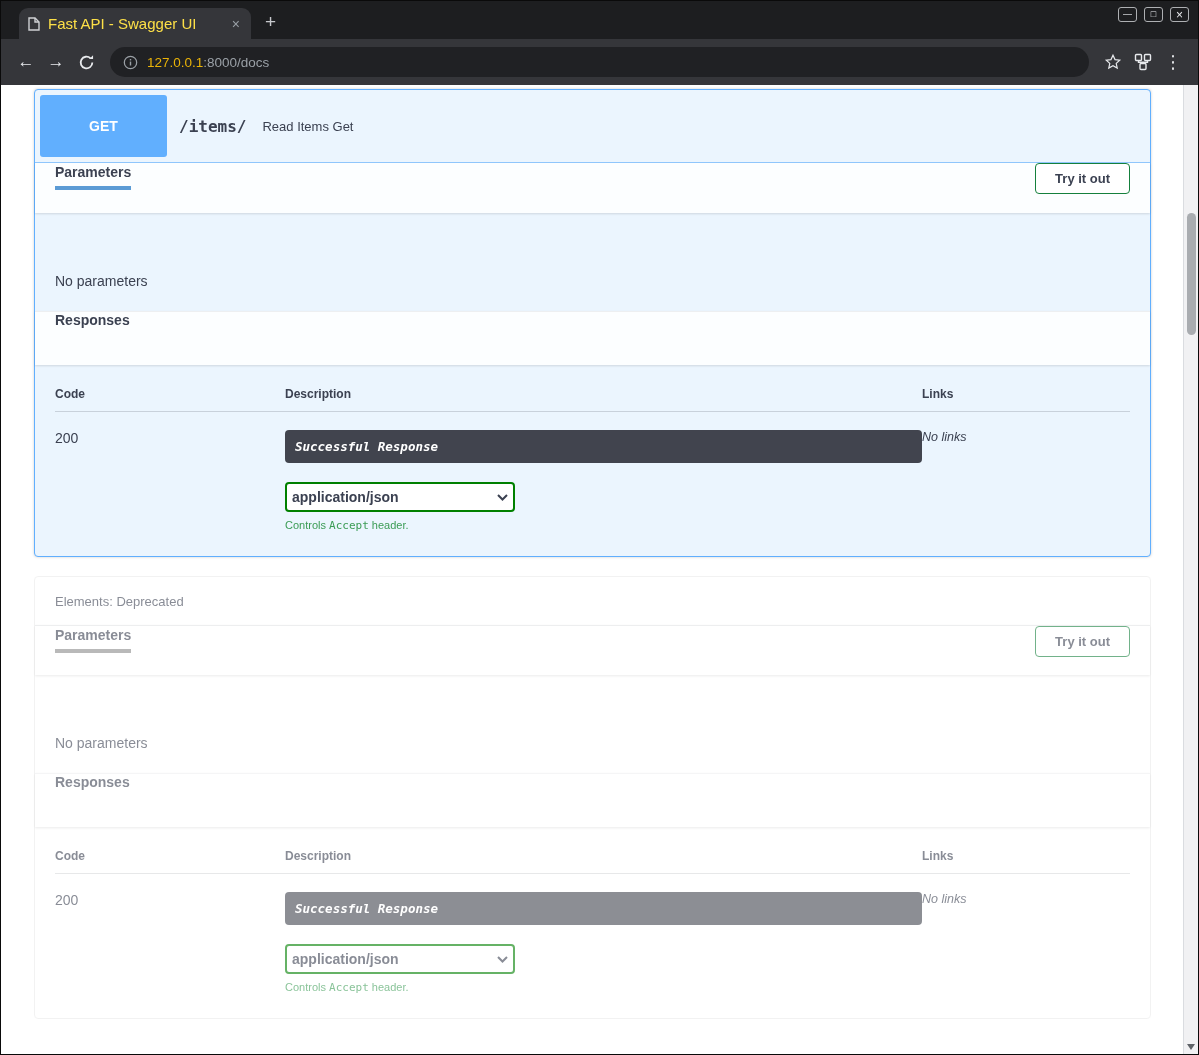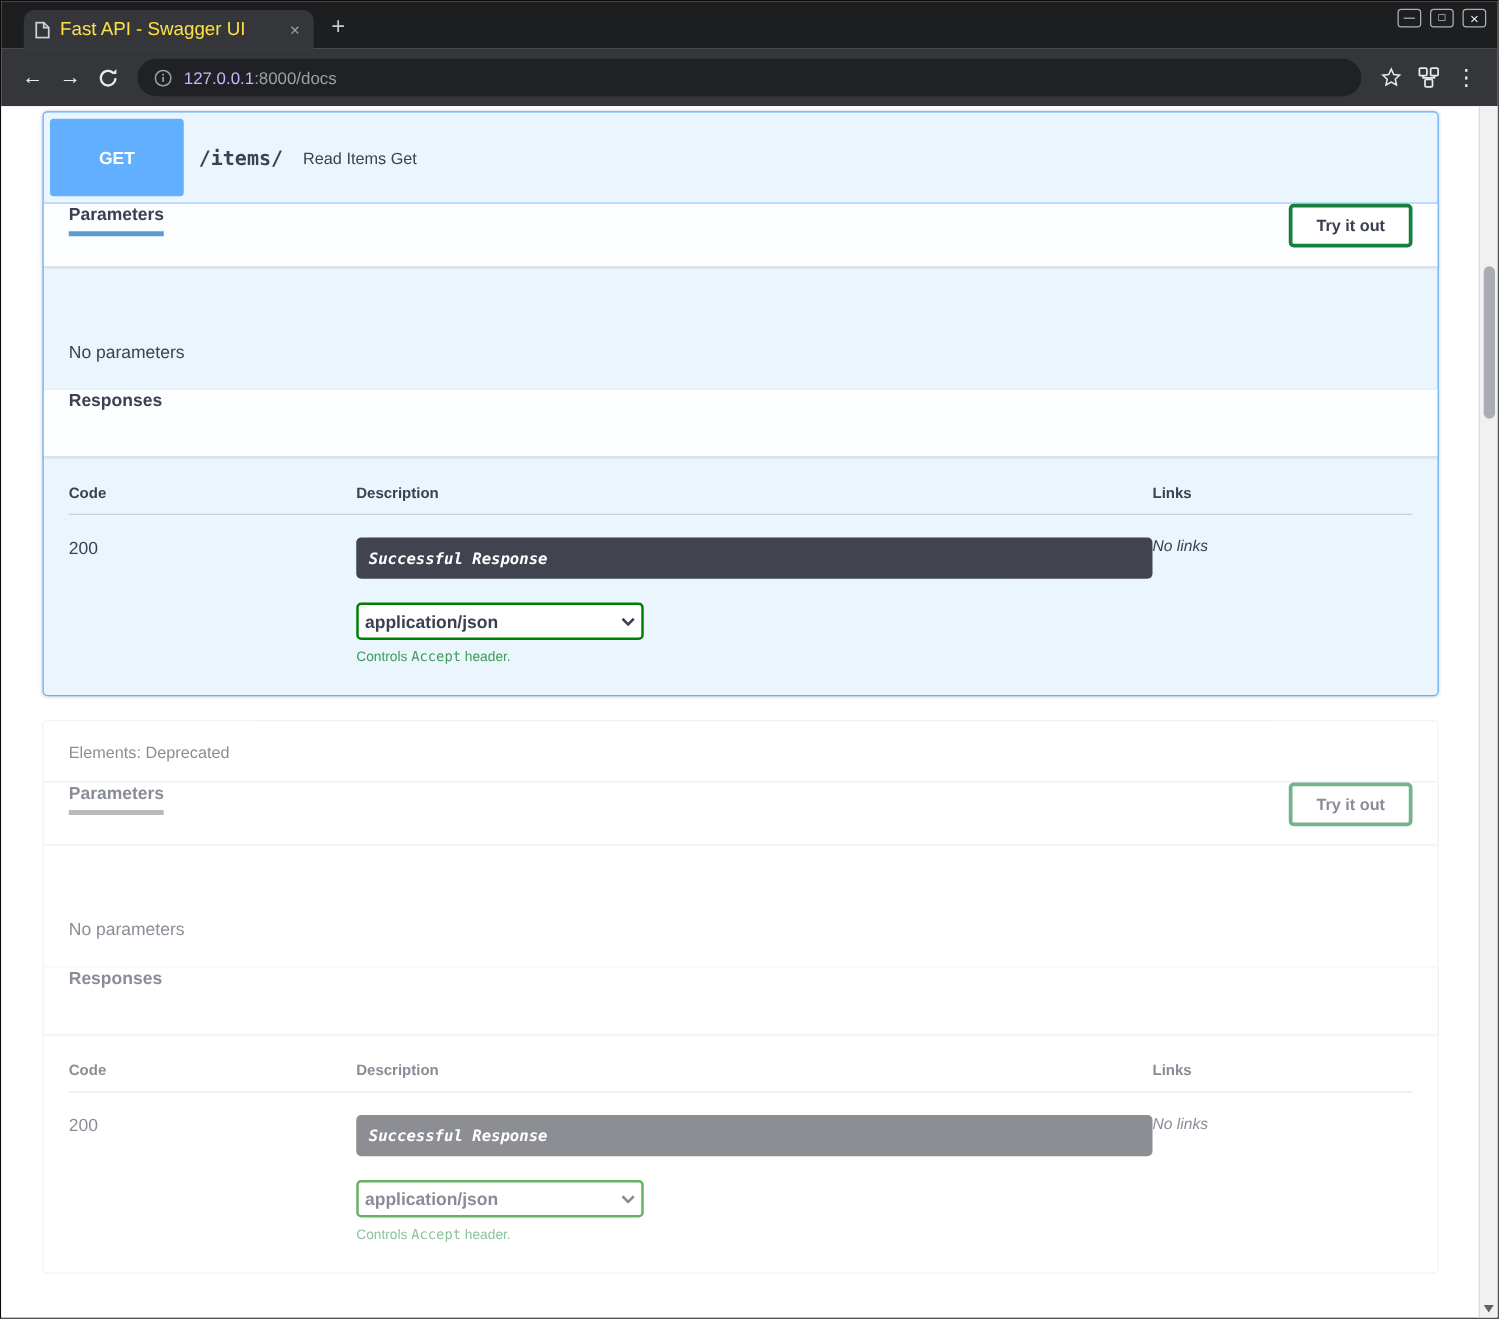--- a/index.html
+++ b/index.html
@@ -26,60 +26,60 @@
   .win-btn.close { font-size: 12px; }
 
   
   .toolbar { height: 46px; background: var(--toolbar-bg, #35363a); display: flex;
              align-items: center; padding: 0 10px; flex: none; }
   .nav-icon { width: 30px; height: 30px; display: flex; align-items: center; justify-content: center;
               color: var(--toolbar-icon, #e8eaed); font-size: 17px; border-radius: 50%; cursor: default; flex: none; }
   .url-bar { flex: 1; height: 30px; background: var(--urlbar-bg, #202124); border-radius: 15px;
              display: flex; align-items: center; padding: 0 13px; gap: 9px; margin: 0 9px; min-width: 0; }
   .url-text { font-size: 13.5px; white-space: nowrap; }
-  .url-host { color: #c4b5fd; }
+  .url-host { color: #eab308; }
   .url-path { color: #9aa0a6; }
   .menu-kebab { font-size: 18px; letter-spacing: 0; }
 
   
   .content { flex: 1; position: relative; background: #fff; overflow: hidden; }
   .page { padding: 4px 47px 0 33px; }
 
   .section-header { display: flex; align-items: center; justify-content: space-between;
                     padding: 8px 12px 12px 8px; border-bottom: 1px solid rgba(59,65,81,.3);
                     margin-bottom: 11px; cursor: default; }
   .section-title { font-size: 24px; font-weight: bold; color: var(--text-main, #3b4151); }
   .chevron-wrap { display: flex; align-items: center; padding-right: 10px; }
 
   .opblock { border-radius: 4px; margin-bottom: 19px; }
   .opblock.open { border: 1px solid var(--get-blue, #61affe); background: var(--get-bg, #ebf5fe);
                   box-shadow: 0 0 3px rgba(0,0,0,.19); }
   .opblock.deprecated { border: 1px solid var(--deprecated-border, #ebebeb); background: #fff; opacity: .6; }
 
   .opblock-summary { display: flex; align-items: center; padding: 5px; gap: 6px; cursor: default; }
   .opblock.open .opblock-summary { border-bottom: 1px solid rgba(97,175,254,.65); }
-  .method-btn { width: 107px; flex: none; text-align: center; padding: 23px 0; border-radius: 3px;
+  .method-btn { width: 127px; flex: none; text-align: center; padding: 23px 0; border-radius: 3px;
                 background: var(--get-blue, #61affe); color: #fff; font-weight: bold; font-size: 14px; }
   .opblock.deprecated .method-btn { background: #e9e9e9; color: #fff; }
   .opblock-path { font-family: "DejaVu Sans Mono", monospace; font-weight: bold; font-size: 16px;
                   color: var(--text-main, #3b4151); padding: 0 6px; }
   .opblock.deprecated .opblock-path { text-decoration: line-through; }
   .opblock-desc { font-size: 13px; color: var(--text-main, #3b4151); padding-left: 4px; }
 
   .deprecated-warning { padding: 17px 20px 16px; font-size: 13px; color: var(--text-main, #3b4151); }
 
   .section-header-row { background: rgba(255,255,255,.85); box-shadow: 0 1px 2px rgba(0,0,0,.12);
                         display: flex; align-items: flex-start; }
   .params-row { height: 50px; justify-content: space-between; padding: 0 20px; }
   .opblock.deprecated .params-row { border-top: 1px solid rgba(59,65,81,.15); }
   .tab-label { position: relative; font-size: 14px; font-weight: bold; color: var(--text-main, #3b4151); }
   .tab-label:after { content: ""; position: absolute; left: 0; right: 0; bottom: -10px; height: 4px;
                      background: var(--tab-underline, #5b9bd5); }
   .opblock.deprecated .tab-label:after { background: #8c8c8c; }
-  .try-btn { background: #fff; border: 3px solid #15803d; border-radius: 4px; padding: 7px 19px;
+  .try-btn { background: #fff; border: 1px solid #15803d; border-radius: 4px; padding: 7px 19px;
              font-family: "Liberation Sans", sans-serif; font-size: 13px; font-weight: bold;
              color: var(--text-main, #3b4151); cursor: default; }
 
   .params-body { min-height: 88px; padding: 22px 20px; }
   .no-params { font-size: 14px; color: var(--text-main, #3b4151); margin-top: 38px; }
 
   .responses-row { height: 54px; padding: 0 20px; border-top: 1px solid rgba(59,65,81,.08); }
   .resp-title { font-size: 14px; font-weight: bold; color: var(--text-main, #3b4151); }
 
   .responses-table { display: grid; grid-template-columns: 230px 1fr 208px;

